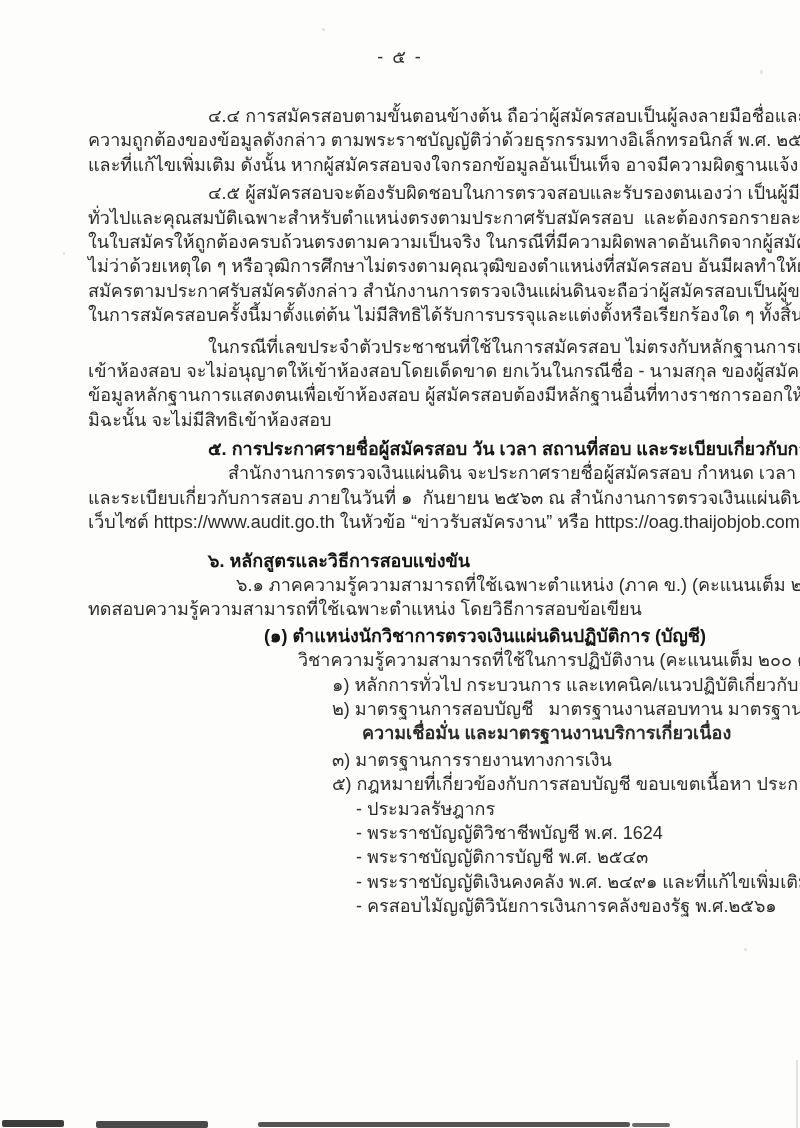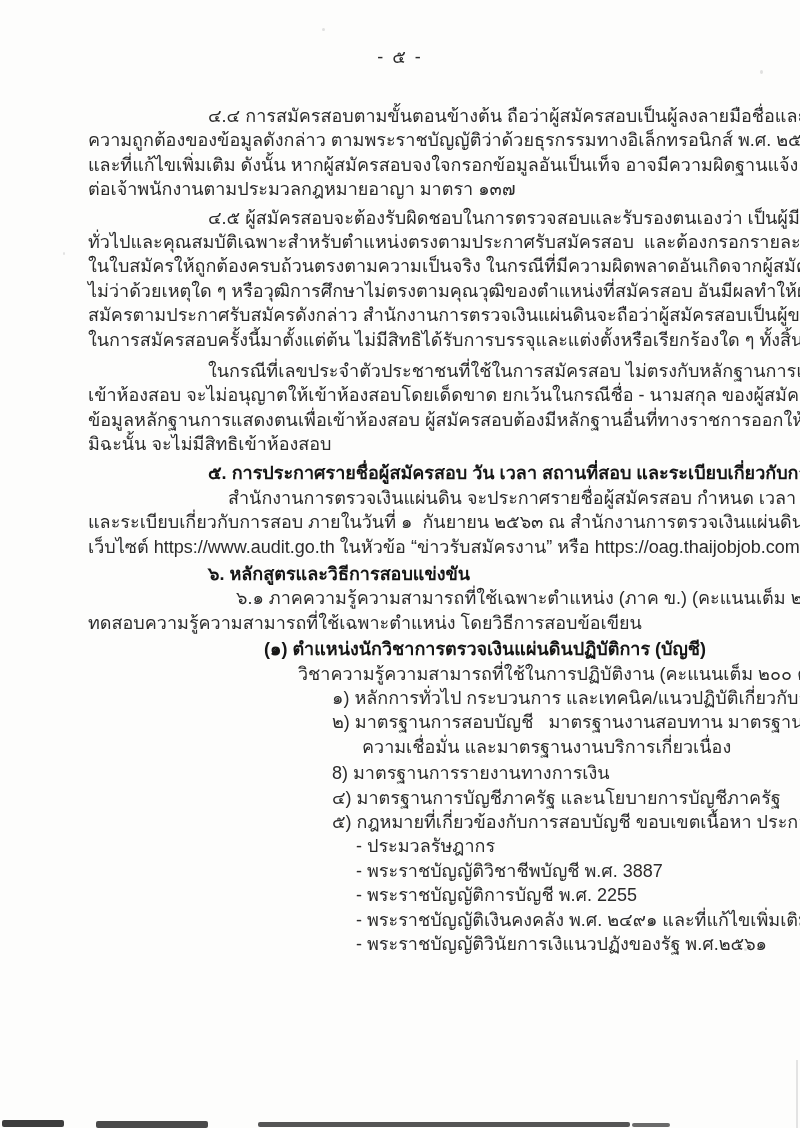--- a/index.html
+++ b/index.html
@@ -26,25 +26,25 @@
   }
   .line.bold{font-weight:bold;color:#161616;}
   
   .i0{padding-left:0;}
   .i1{padding-left:120px;}
   .i2{padding-left:140px;}
   .i2b{padding-left:148px;}
   .i3{padding-left:176px;}
   .i4{padding-left:210px;}
   .i5{padding-left:244px;}
-  .i6{padding-left:274px;}
+  .i6{padding-left:274px;font-weight:bold;}
   .i7{padding-left:268px;}
   
   .g2{margin-top:2px;}
-  .g3{margin-top:3px;}
+  .g3{margin-top:14px;}
   .g4{margin-top:4px;}
   .g5{margin-top:5px;}
   .g7{margin-top:7px;}
   
   .edge-strip{position:absolute;background:#474747;border-radius:2px;filter:blur(0.6px);}
   .strip-a{left:2px;top:1120px;width:62px;height:7px;background:#3d3d3d;}
   .strip-b{left:96px;top:1121px;width:112px;height:7px;background:#4a4a4a;}
   .strip-c{left:258px;top:1122px;width:372px;height:5px;background:#555555;}
   .strip-d{left:632px;top:1123px;width:38px;height:4px;background:#6a6a6a;}
   .speck{position:absolute;border-radius:50%;background:#c9c9c9;opacity:.55;}
@@ -58,21 +58,20 @@
 <body>
 
 <div class="page">
 
   <div class="page-number">- ๕ -</div>
 
   <div class="text-block" id="text-block">
       <div class="line i1">๔.๔ การสมัครสอบตามขั้นตอนข้างต้น ถือว่าผู้สมัครสอบเป็นผู้ลงลายมือชื่อและรับรอง</div>
       <div class="line i0">ความถูกต้องของข้อมูลดังกล่าว ตามพระราชบัญญัติว่าด้วยธุรกรรมทางอิเล็กทรอนิกส์ พ.ศ. ๒๕๔๔</div>
       <div class="line i0">และที่แก้ไขเพิ่มเติม ดังนั้น หากผู้สมัครสอบจงใจกรอกข้อมูลอันเป็นเท็จ อาจมีความผิดฐานแจ้งความเท็จ</div>
-      <div class="line i0">ต่อเจ้าพนักงานตามประมวลกฎหมายอาญา มาตรา ๑๓๗</div>
       <div class="line i1 g4">๔.๕ ผู้สมัครสอบจะต้องรับผิดชอบในการตรวจสอบและรับรองตนเองว่า เป็นผู้มีคุณสมบัติ</div>
       <div class="line i0">ทั่วไปและคุณสมบัติเฉพาะสำหรับตำแหน่งตรงตามประกาศรับสมัครสอบ  และต้องกรอกรายละเอียดต่างๆ</div>
       <div class="line i0">ในใบสมัครให้ถูกต้องครบถ้วนตรงตามความเป็นจริง ในกรณีที่มีความผิดพลาดอันเกิดจากผู้สมัครสอบ</div>
       <div class="line i0">ไม่ว่าด้วยเหตุใด ๆ หรือวุฒิการศึกษาไม่ตรงตามคุณวุฒิของตำแหน่งที่สมัครสอบ อันมีผลทำให้ผู้สมัครไม่มีสิทธิ</div>
       <div class="line i0">สมัครตามประกาศรับสมัครดังกล่าว สำนักงานการตรวจเงินแผ่นดินจะถือว่าผู้สมัครสอบเป็นผู้ขาดคุณสมบัติ</div>
       <div class="line i0">ในการสมัครสอบครั้งนี้มาตั้งแต่ต้น ไม่มีสิทธิได้รับการบรรจุและแต่งตั้งหรือเรียกร้องใด ๆ ทั้งสิ้น และจะไม่คืน</div>
       <div class="line i1 g7">ในกรณีที่เลขประจำตัวประชาชนที่ใช้ในการสมัครสอบ ไม่ตรงกับหลักฐานการแสดงตนเพื่อ</div>
       <div class="line i0">เข้าห้องสอบ จะไม่อนุญาตให้เข้าห้องสอบโดยเด็ดขาด ยกเว้นในกรณีชื่อ - นามสกุล ของผู้สมัครสอบไม่ตรงกับ</div>
       <div class="line i0">ข้อมูลหลักฐานการแสดงตนเพื่อเข้าห้องสอบ ผู้สมัครสอบต้องมีหลักฐานอื่นที่ทางราชการออกให้ไปยืนยัน</div>
       <div class="line i0">มิฉะนั้น จะไม่มีสิทธิเข้าห้องสอบ</div>
@@ -81,28 +80,27 @@
       <div class="line i0">และระเบียบเกี่ยวกับการสอบ ภายในวันที่ ๑  กันยายน ๒๕๖๓ ณ สำนักงานการตรวจเงินแผ่นดิน หรือที่</div>
       <div class="line i0">เว็บไซต์ https://www.audit.go.th ในหัวข้อ “ข่าวรับสมัครงาน” หรือ https://oag.thaijobjob.com</div>
       <div class="line i1 bold g3">๖. หลักสูตรและวิธีการสอบแข่งขัน</div>
       <div class="line i2b">๖.๑ ภาคความรู้ความสามารถที่ใช้เฉพาะตำแหน่ง (ภาค ข.) (คะแนนเต็ม ๒๐๐ คะแนน)</div>
       <div class="line i0">ทดสอบความรู้ความสามารถที่ใช้เฉพาะตำแหน่ง โดยวิธีการสอบข้อเขียน</div>
       <div class="line i3 bold g2">(๑) ตำแหน่งนักวิชาการตรวจเงินแผ่นดินปฏิบัติการ (บัญชี)</div>
       <div class="line i4">วิชาความรู้ความสามารถที่ใช้ในการปฏิบัติงาน (คะแนนเต็ม ๒๐๐ คะแนน)</div>
       <div class="line i5">๑) หลักการทั่วไป กระบวนการ และเทคนิค/แนวปฏิบัติเกี่ยวกับการสอบบัญชี</div>
       <div class="line i5">๒) มาตรฐานการสอบบัญชี   มาตรฐานงานสอบทาน มาตรฐานงานที่ให้</div>
       <div class="line i6">ความเชื่อมั่น และมาตรฐานงานบริการเกี่ยวเนื่อง</div>
-      <div class="line i5 g2">8) มาตรฐานการรายงานทางการเงิน</div>
-      <div class="line i5">๔) มาตรฐานการบัญชีภาครัฐ และนโยบายการบัญชีภาครัฐ</div>
+      <div class="line i5 g2">๓) มาตรฐานการรายงานทางการเงิน</div>
       <div class="line i5">๕) กฎหมายที่เกี่ยวข้องกับการสอบบัญชี ขอบเขตเนื้อหา ประกอบด้วย</div>
       <div class="line i7">- ประมวลรัษฎากร</div>
-      <div class="line i7">- พระราชบัญญัติวิชาชีพบัญชี พ.ศ. 3887</div>
-      <div class="line i7">- พระราชบัญญัติการบัญชี พ.ศ. 2255</div>
+      <div class="line i7">- พระราชบัญญัติวิชาชีพบัญชี พ.ศ. 1624</div>
+      <div class="line i7">- พระราชบัญญัติการบัญชี พ.ศ. ๒๕๔๓</div>
       <div class="line i7">- พระราชบัญญัติเงินคงคลัง พ.ศ. ๒๔๙๑ และที่แก้ไขเพิ่มเติม</div>
-      <div class="line i7">- พระราชบัญญัติวินัยการเงิแนวปฏังของรัฐ พ.ศ.๒๕๖๑</div>
+      <div class="line i7">- ครสอบไมัญญัติวินัยการเงินการคลังของรัฐ พ.ศ.๒๕๖๑</div>
     </div>
 
   <div class="edge-strip strip-a"></div>
   <div class="edge-strip strip-b"></div>
   <div class="edge-strip strip-c"></div>
   <div class="edge-strip strip-d"></div>
   <div class="speck speck-1"></div>
   <div class="speck speck-2"></div>
   <div class="speck speck-3"></div>
   <div class="speck speck-4"></div>

